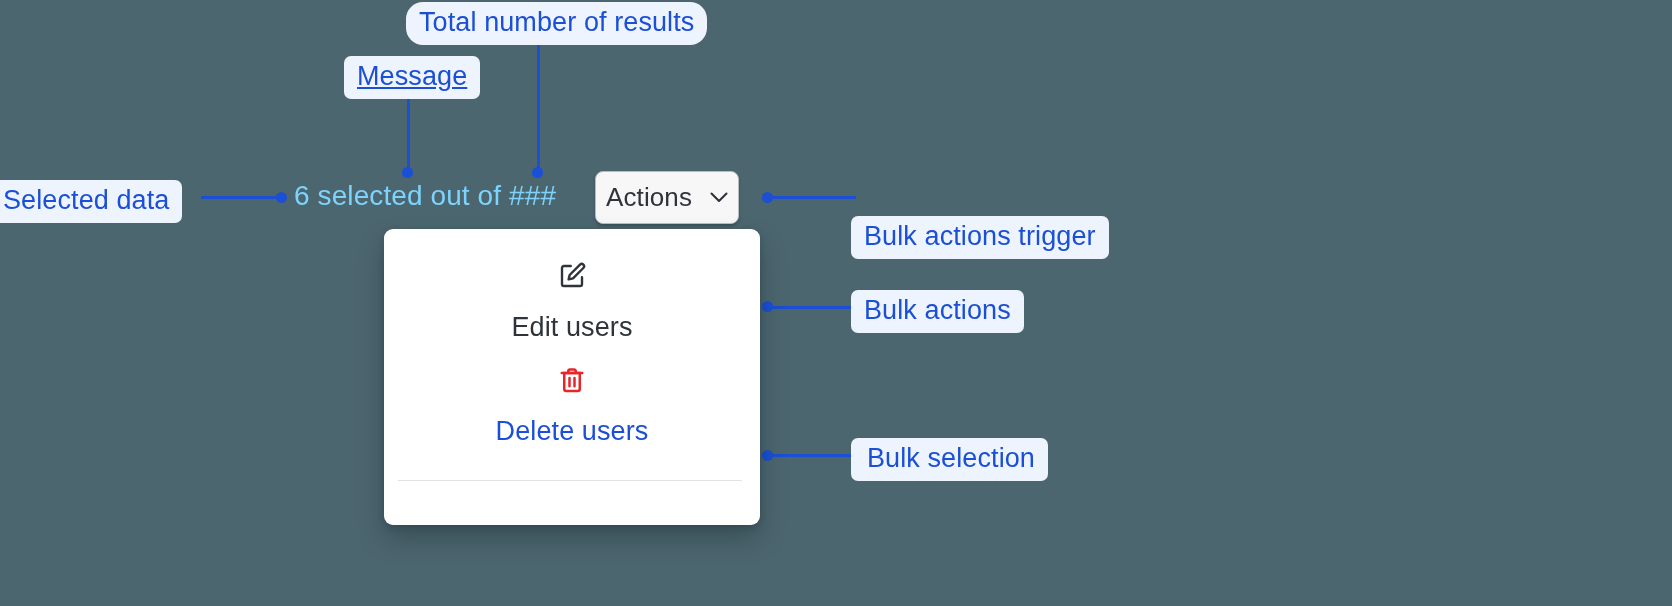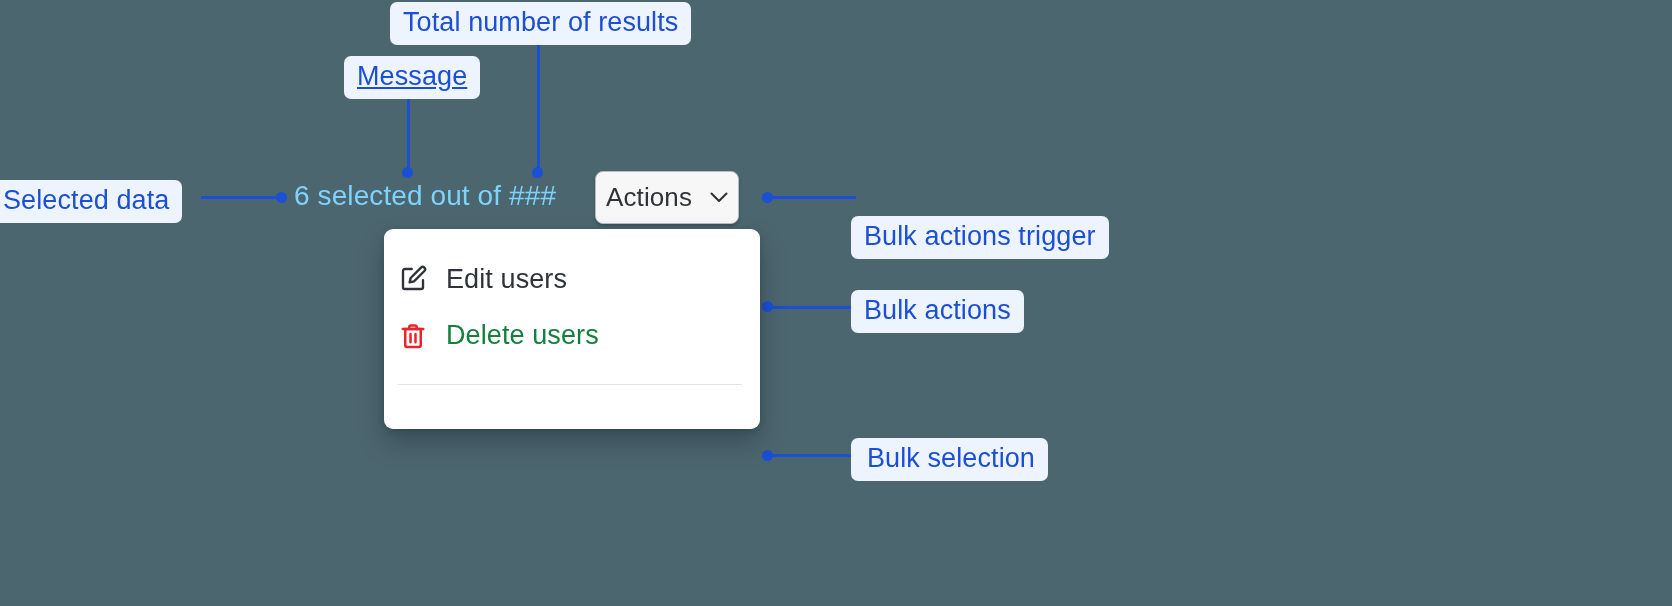--- a/index.html
+++ b/index.html
@@ -99,27 +99,28 @@
     background: #ffffff;
     border-radius: 9px;
     box-shadow: 0 14px 26px rgba(18,26,35,0.30), 0 2px 6px rgba(18,26,35,0.18);
     padding: 22px 0 24px 0;
     box-sizing: border-box;
   }
   .menu-item {
     display: flex;
     align-items: center;
     gap: 18px;
-    padding: 10px 30px 10px 14px;
+    padding: 10px 30px 10px 30px;
     font-size: 27px;
     color: #2f343b;
     letter-spacing: 0.1px;
     line-height: 1.35;
-  }
-  .menu-item.danger { color: #15803d; }
+    flex-direction: column;
+  }
+  .menu-item.danger { color: #1d4ed8; }
   .menu-item .mi-icon {
     width: 30px;
     height: 30px;
     flex: 0 0 30px;
     display: block;
   }
   .menu-sep {
     height: 1px;
     background: #e2e3e5;
     margin: 20px 18px 20px 14px;
@@ -142,21 +143,21 @@
 
   <div class="conn-h" style="left:766px; top:196px; width:90px;"></div>
   <div class="dot" style="left:762px; top:192px;"></div>
 
   <div class="conn-h" style="left:766px; top:306px; width:90px;"></div>
   <div class="dot" style="left:762px; top:301px;"></div>
 
   <div class="conn-h" style="left:766px; top:454px; width:90px;"></div>
   <div class="dot" style="left:762px; top:450px;"></div>
 
-  <div class="chip" style="left:390px; top:2px;">
+  <div class="chip" style="left:406px; top:2px;border-radius:17px;">
     <span>Total number of results</span>
   </div>
 
   <div class="chip" style="left:344px; top:56px;text-decoration:underline;">
     <span>Message</span>
   </div>
 
   <div class="chip" style="left:-10px; top:180px;">
     <span>Selected data</span>
   </div>

